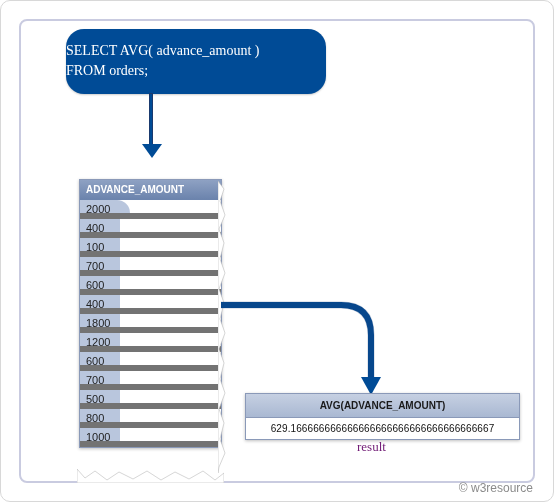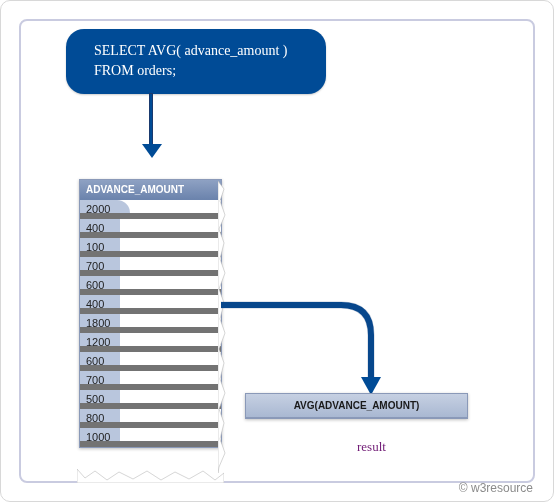--- a/index.html
+++ b/index.html
@@ -22,21 +22,21 @@
     border: 2px solid #c9cbe0;
     border-radius: 8px;
   }
   .query-box {
     position: absolute;
     left: 45px;
     top: 8px;
     width: 260px;
     background: #004b96;
     border-radius: 18px;
-    padding: 12px 16px 14px 28px;
+    padding: 12px 16px 14px 0;
     color: #ffffff;
     font-family: Georgia, 'Times New Roman', serif;
     font-size: 14px;
     line-height: 1.4;
     box-shadow: 0 1px 2px rgba(0,0,0,0.2);
   }
   .arrow1 {
     position: absolute;
     left: 128px;
     top: 72px;
@@ -111,21 +111,21 @@
     left: 200px;
     top: 278px;
     width: 180px;
     height: 110px;
     pointer-events: none;
   }
   .result-table {
     position: absolute;
     left: 224px;
     top: 372px;
-    width: 223px;
+    width: 275px;
     border: 1px solid #8a99b8;
     background: #ffffff;
     font-size: 11px;
     box-shadow: 0 1px 3px rgba(0,0,0,0.25);
   }
   .result-header {
     background: linear-gradient(#c6d0e2, #a9b8d2);
     color: #1a1a1a;
     font-weight: bold;
     text-align: center;
@@ -212,19 +212,20 @@
   </svg>
 
   <svg class="arrow2-wrap" viewBox="0 0 180 110">
     <path d="M0,6 L120,6 Q150,6 150,36 L150,80" fill="none" stroke="#004b96" stroke-width="6"></path>
     <path d="M0,6 L120,6 Q150,6 150,36 L150,80" fill="none" stroke="#1a3a6e" stroke-width="7" opacity="0.25"></path>
     <polygon points="140,78 160,78 150,96" fill="#004b96"></polygon>
   </svg>
 
   <div class="result-table">
     <div class="result-header">AVG(ADVANCE_AMOUNT)</div>
+    <div class="result-row">629.166666666666666666666666666666666667</div>
   </div>
 
   <div class="result-label">result</div>
 
 </div>
 
 <div class="credit">© w3resource</div>
 
 </body></html>

